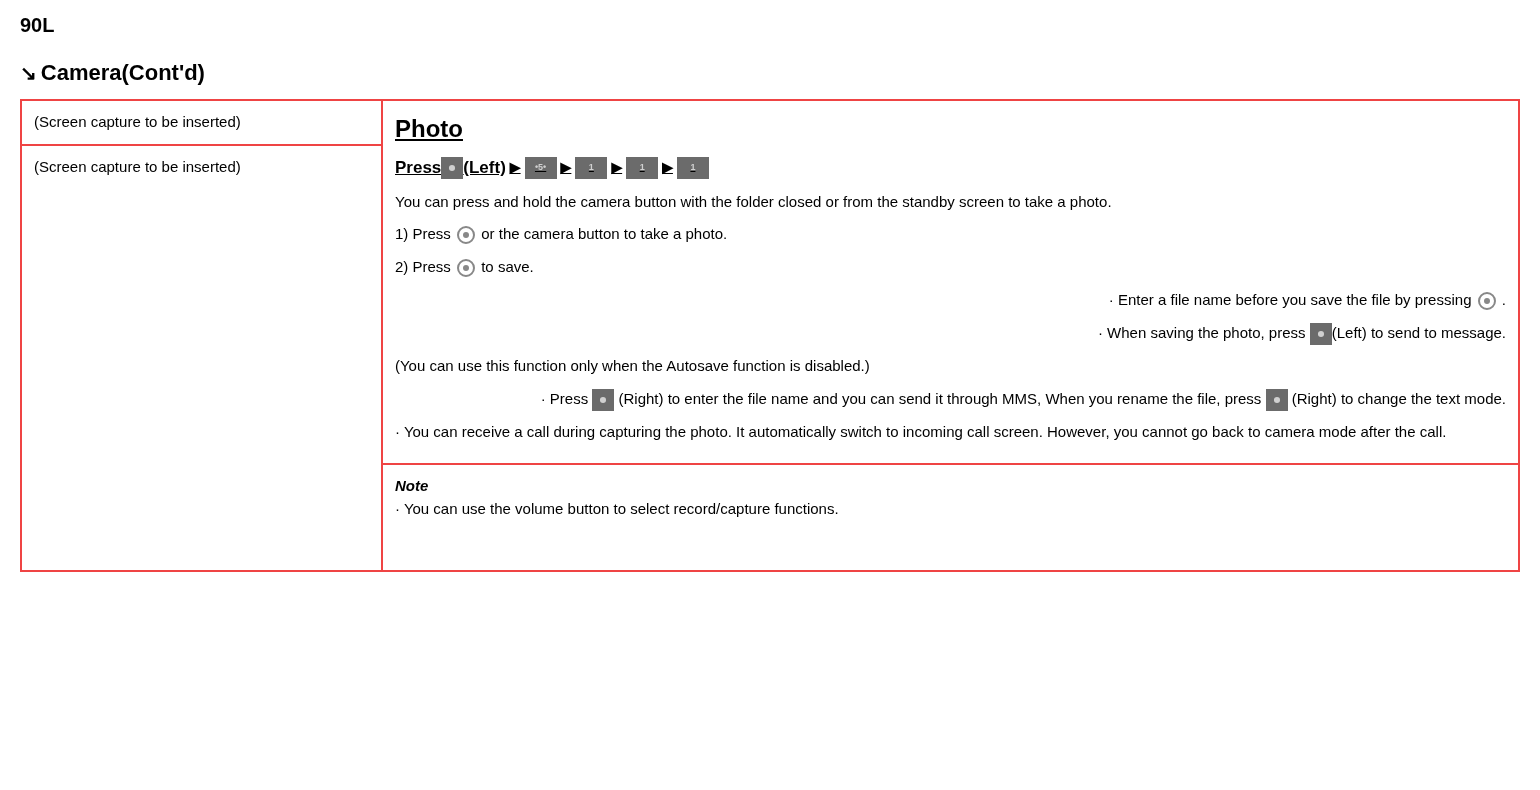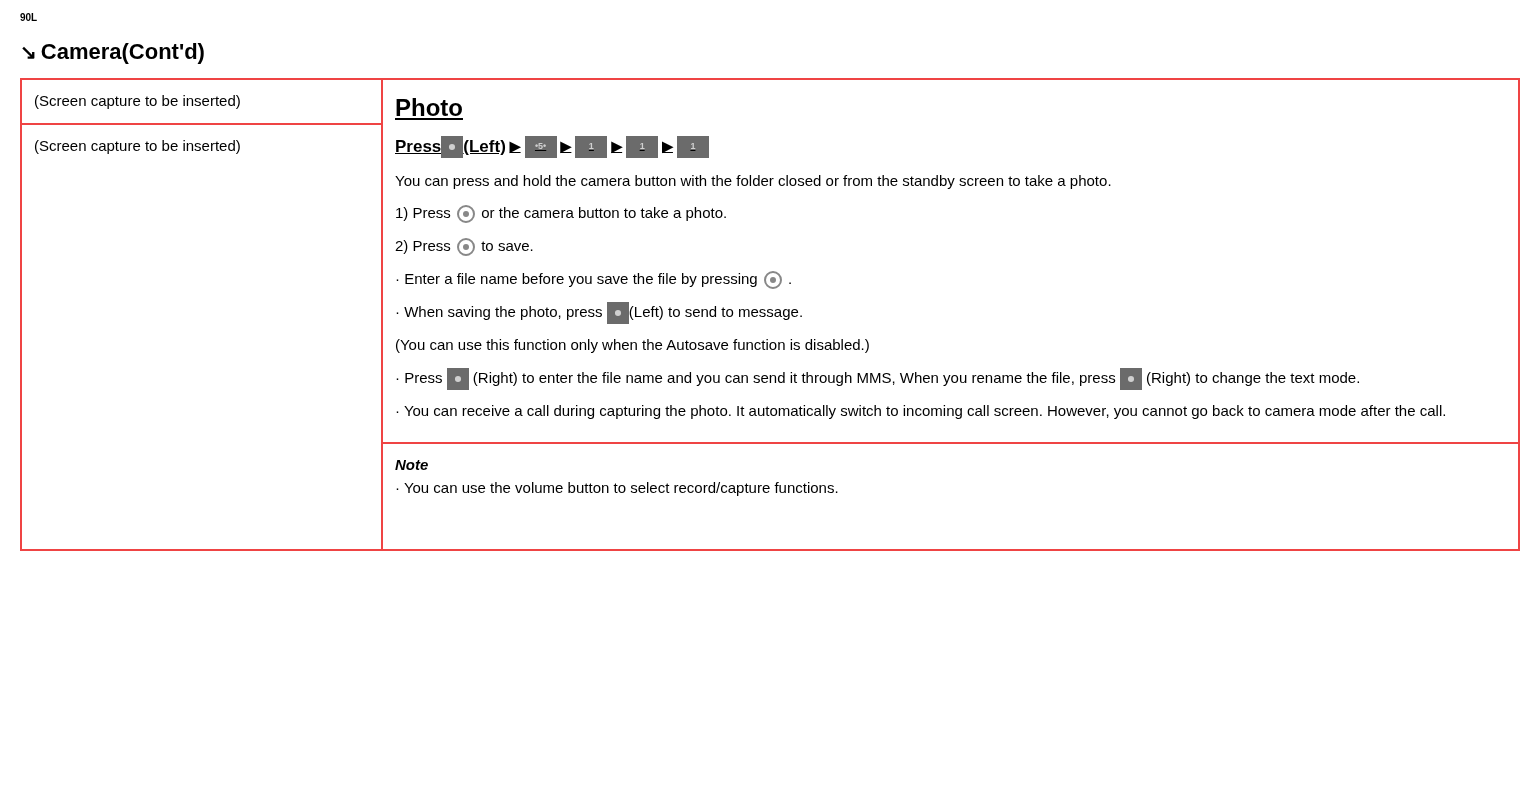--- a/index.html
+++ b/index.html
@@ -6,22 +6,22 @@
     font-family: Arial, sans-serif;
     margin: 0;
     padding: 10px 20px;
     font-size: 15px;
     line-height: 1.5;
     width: 1540px;
     box-sizing: border-box;
   }
   .page-label {
     font-weight: bold;
-    font-size: 10px;
-    margin-bottom: 10px;
+    font-size: 20px;
+    margin-bottom: 16px;
   }
   .section-title {
     font-weight: bold;
     font-size: 22px;
     margin-bottom: 10px;
   }
   .arrow {
     font-size: 20px;
     margin-right: 4px;
   }
@@ -95,20 +95,21 @@
   }
   .note-label {
     font-weight: bold;
     font-style: italic;
   }
   .justify {
     text-align: justify;
   }
   .li-line {
     margin: 8px 0;
+    text-align: right;
   }
 </style>
 </head>
 <body>
 
 <div class="page-label">90L</div>
 
 <div class="section-title">
   <span class="arrow">↘</span><span>Camera(Cont'd)</span>
 </div>

